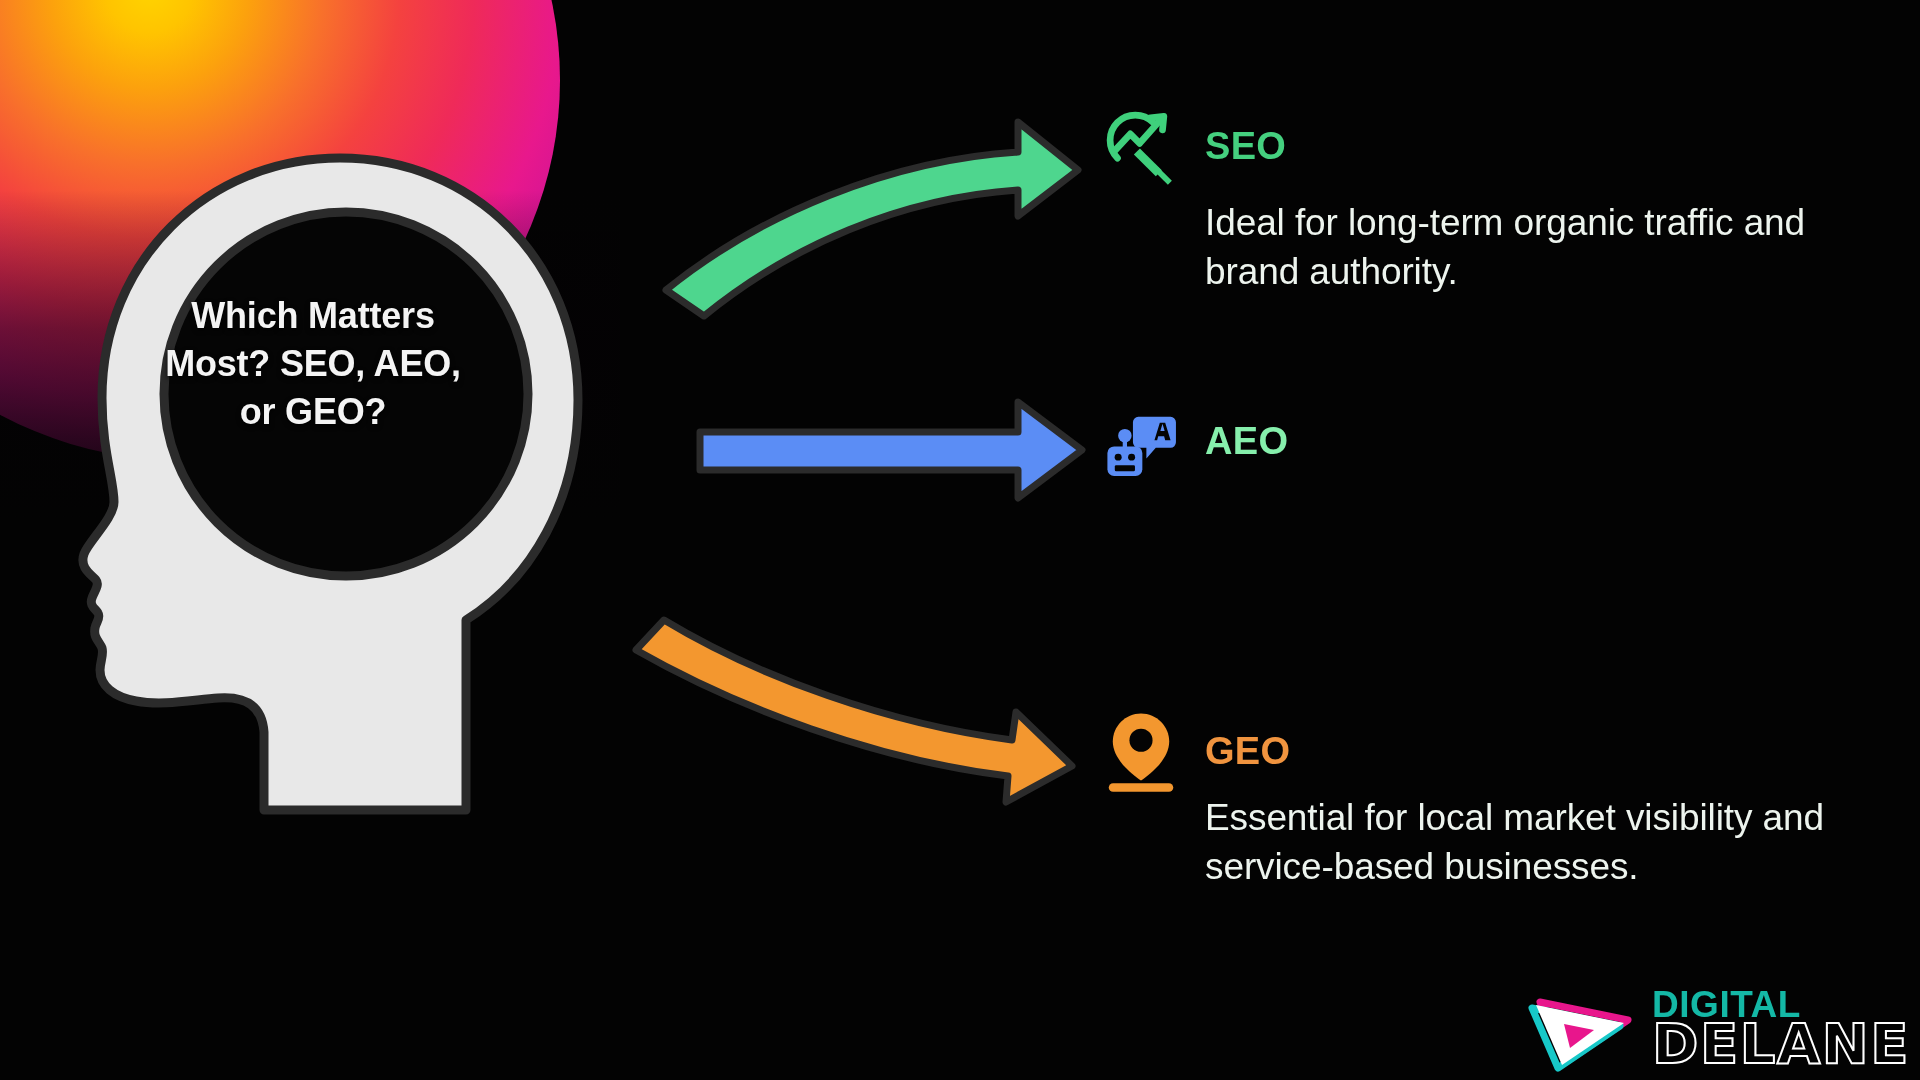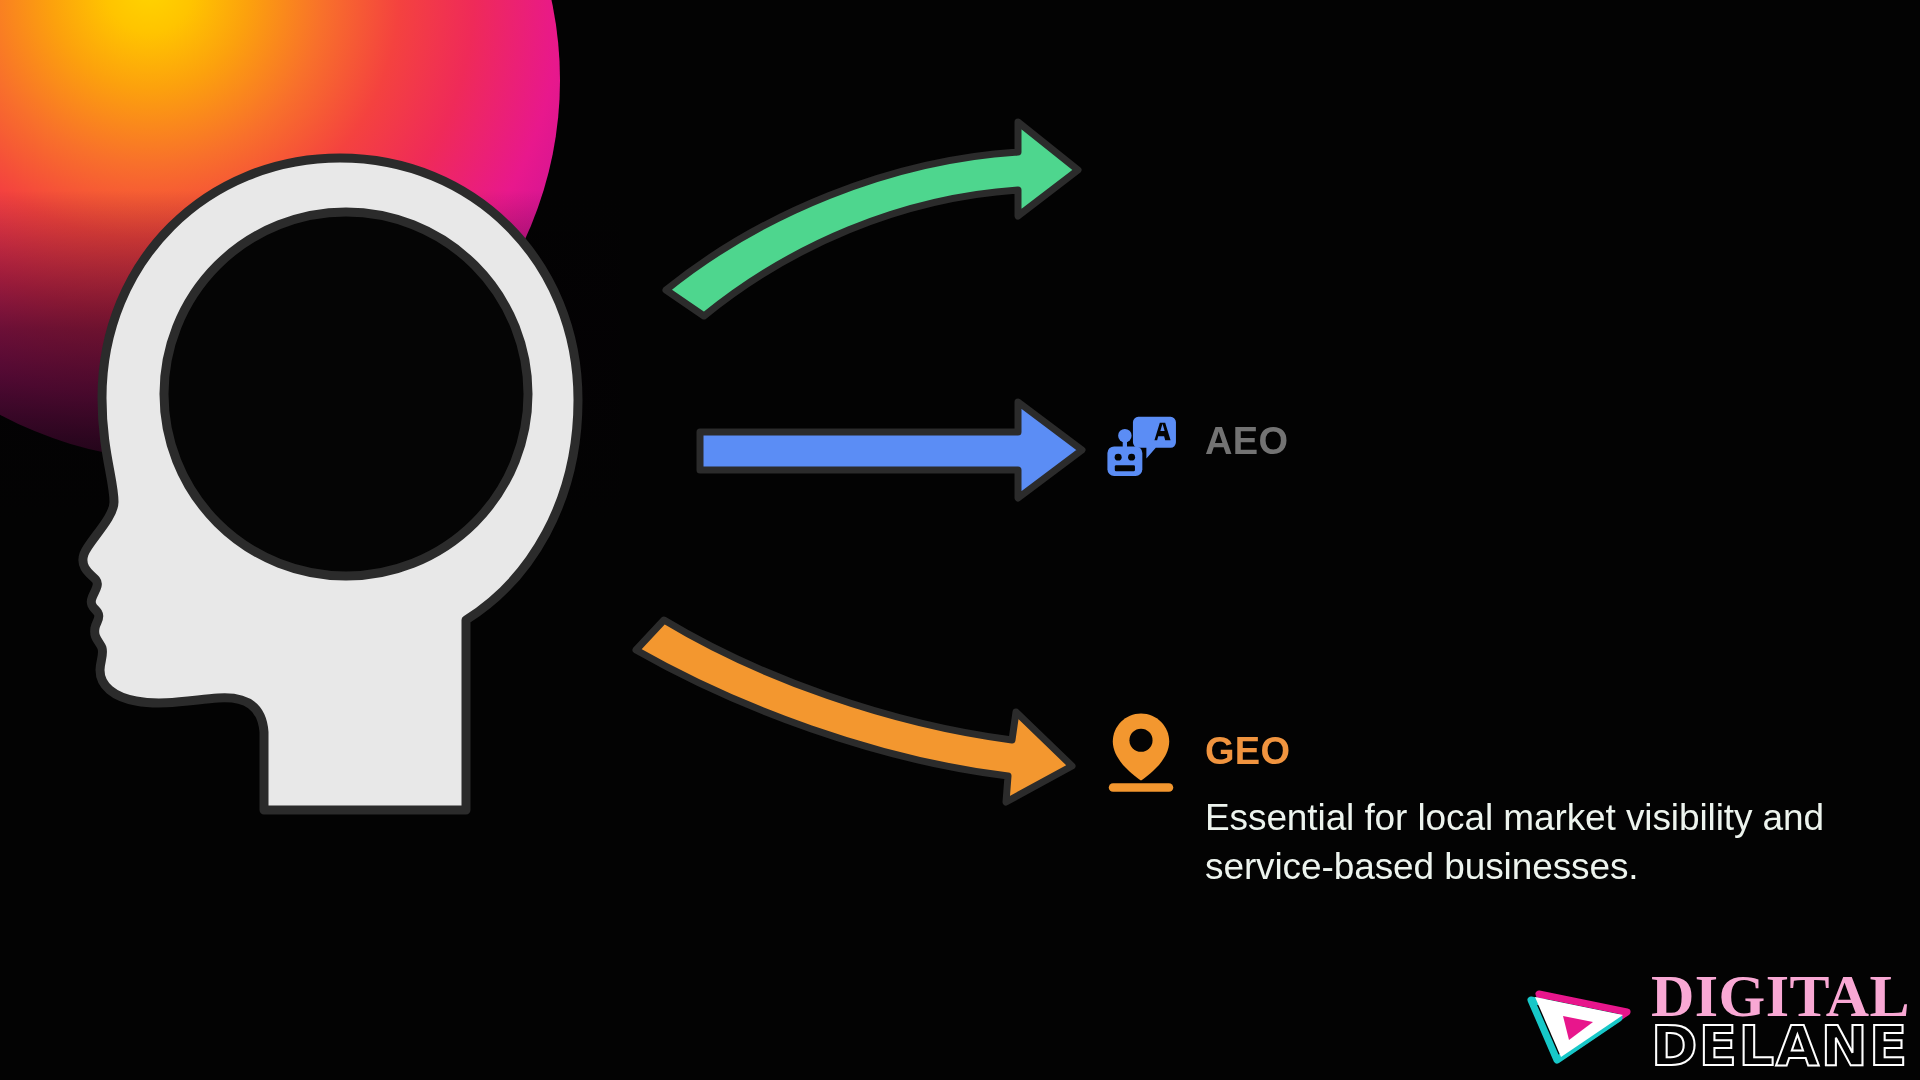--- a/index.html
+++ b/index.html
@@ -113,21 +113,21 @@
   }
   .item-icon svg { display: block; }
 
   .item-title {
     font-size: 38px;
     font-weight: 700;
     letter-spacing: 0.3px;
     line-height: 1;
   }
   .t-seo { color: #45d07f; }
-  .t-aeo { color: #737373; }
+  .t-aeo { color: #86efac; }
   .t-geo { color: #f0943f; }
 
   .item-desc {
     margin-left: 110px;
     width: 660px;
     color: #edf4ee;
     font-size: 37px;
     font-weight: 400;
     line-height: 1.33;
     letter-spacing: -0.1px;
@@ -142,25 +142,25 @@
     right: 10px;
     bottom: 8px;
     display: flex;
     align-items: center;
     gap: 16px;
   }
   .brand-mark { width: 112px; height: 86px; }
   .brand-mark svg { display: block; }
   .brand-text { display: flex; flex-direction: column; line-height: 0.92; }
   .brand-line1 {
-    color: #f9a8d4;
-    font-size: 60px;
+    color: #14b8a6;
+    font-size: 37px;
     font-weight: 700;
     letter-spacing: 0.5px;
-    font-family: Liberation Serif, serif;
+    font-family: Liberation Sans, sans-serif;
   }
   .brand-line2 {
     font-size: 56px;
     font-weight: 700;
     letter-spacing: 1.5px;
     color: transparent;
     -webkit-text-stroke: 2px #ffffff;
     font-family: "DejaVu Sans", sans-serif;
     margin-top: -4px;
   }
@@ -194,20 +194,21 @@
                  L 224 660
                  L 426 660
                  L 426 470
                  C 490 430, 538 352, 538 250
                  C 538 110, 432 8, 300 8 Z" fill="#e8e8e8" stroke="#2b2b2b" stroke-width="9" stroke-linejoin="round"></path>
         <circle cx="306" cy="244" r="182" fill="#050505" stroke="#2b2b2b" stroke-width="9"></circle>
       </g>
     </svg>
   </div>
 
+  <div class="head-question">Which Matters Most? SEO, AEO, or GEO?</div>
 
   <svg class="arrows" viewBox="0 0 1920 1080" xmlns="http://www.w3.org/2000/svg" aria-hidden="true">
 
     <g>
       <path d="M666 290
                C 760 214, 890 160, 1018 152
                L 1018 122
                L 1078 170
                L 1018 216
                L 1018 190
@@ -230,20 +231,37 @@
                L 1016 712
                L 1072 766
                L 1006 802
                L 1008 776
                C 876 760, 738 708, 636 650 Z" fill="#f3972f" stroke="#2b2b2b" stroke-width="7" stroke-linejoin="round"></path>
     </g>
   </svg>
 
   <div class="items">
 
+    <div class="item item-seo">
+      <div class="item-head">
+        <span class="item-icon">
+          <svg width="86" height="86" viewBox="0 0 64 64" xmlns="http://www.w3.org/2000/svg">
+            <g fill="none" stroke="#3fd07c" stroke-width="5" stroke-linecap="round" stroke-linejoin="round">
+              <path d="M41 14.5A18.6 18.6 0 1 0 14.5 41"></path>
+              <path d="M12 36 L24 23 L31 30 L47 12"></path>
+              <path d="M39 11 L49 10 L48 20"></path>
+            </g>
+            <path d="M31.2 33.8 L47.5 50.1 L43 54.6 L26.7 38.3 Z" fill="#3fd07c"></path>
+            <path d="M44.5 47.4 L55 57.9 L52 60.9 L41.5 50.4 Z" fill="#3fd07c"></path>
+          </svg>
+        </span>
+        <span class="item-title t-seo">SEO</span>
+      </div>
+      <div class="item-desc">Ideal for long-term organic traffic and brand authority.</div>
+    </div>
 
     <div class="item item-aeo">
       <div class="item-head">
         <span class="item-icon">
           <svg width="86" height="86" viewBox="0 0 64 64" xmlns="http://www.w3.org/2000/svg">
             <g fill="#5b8df5">
               <circle cx="20" cy="28" r="5"></circle>
               <rect x="18.4" y="31" width="3.2" height="6"></rect>
               <rect x="7" y="36" width="26" height="22" rx="5"></rect>
               <path d="M30 14 h24 a4 4 0 0 1 4 4 v15 a4 4 0 0 1 -4 4 h-11 l-7 8 v-8 h-6 a4 4 0 0 1 -4 -4 v-15 a4 4 0 0 1 4 -4 z"></path>

